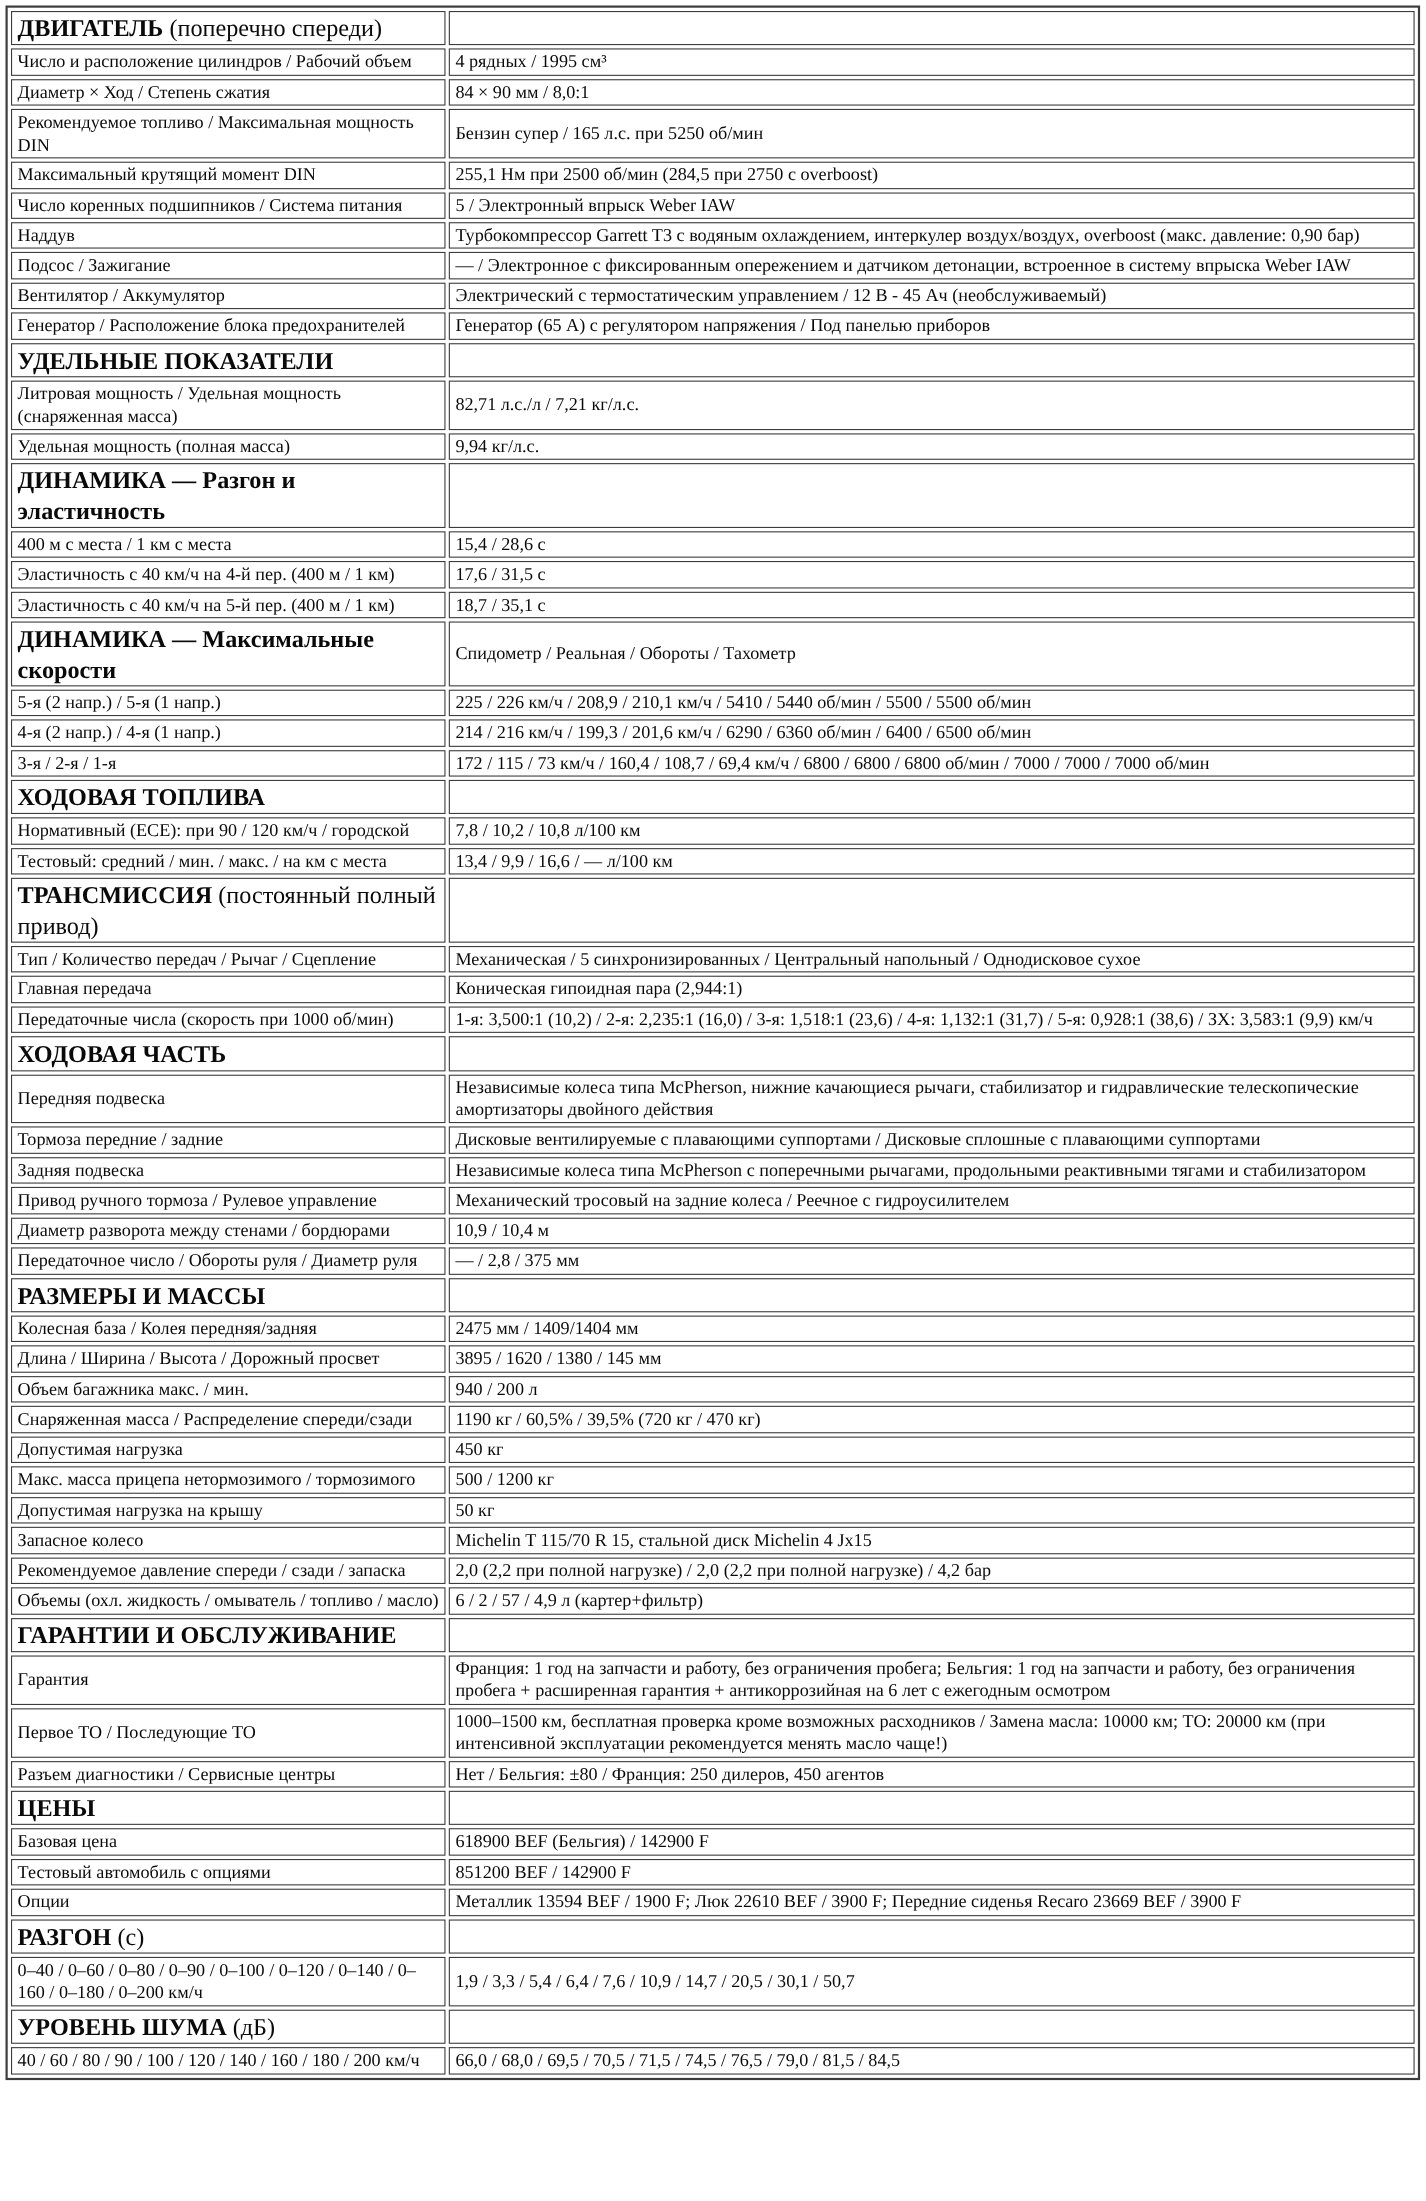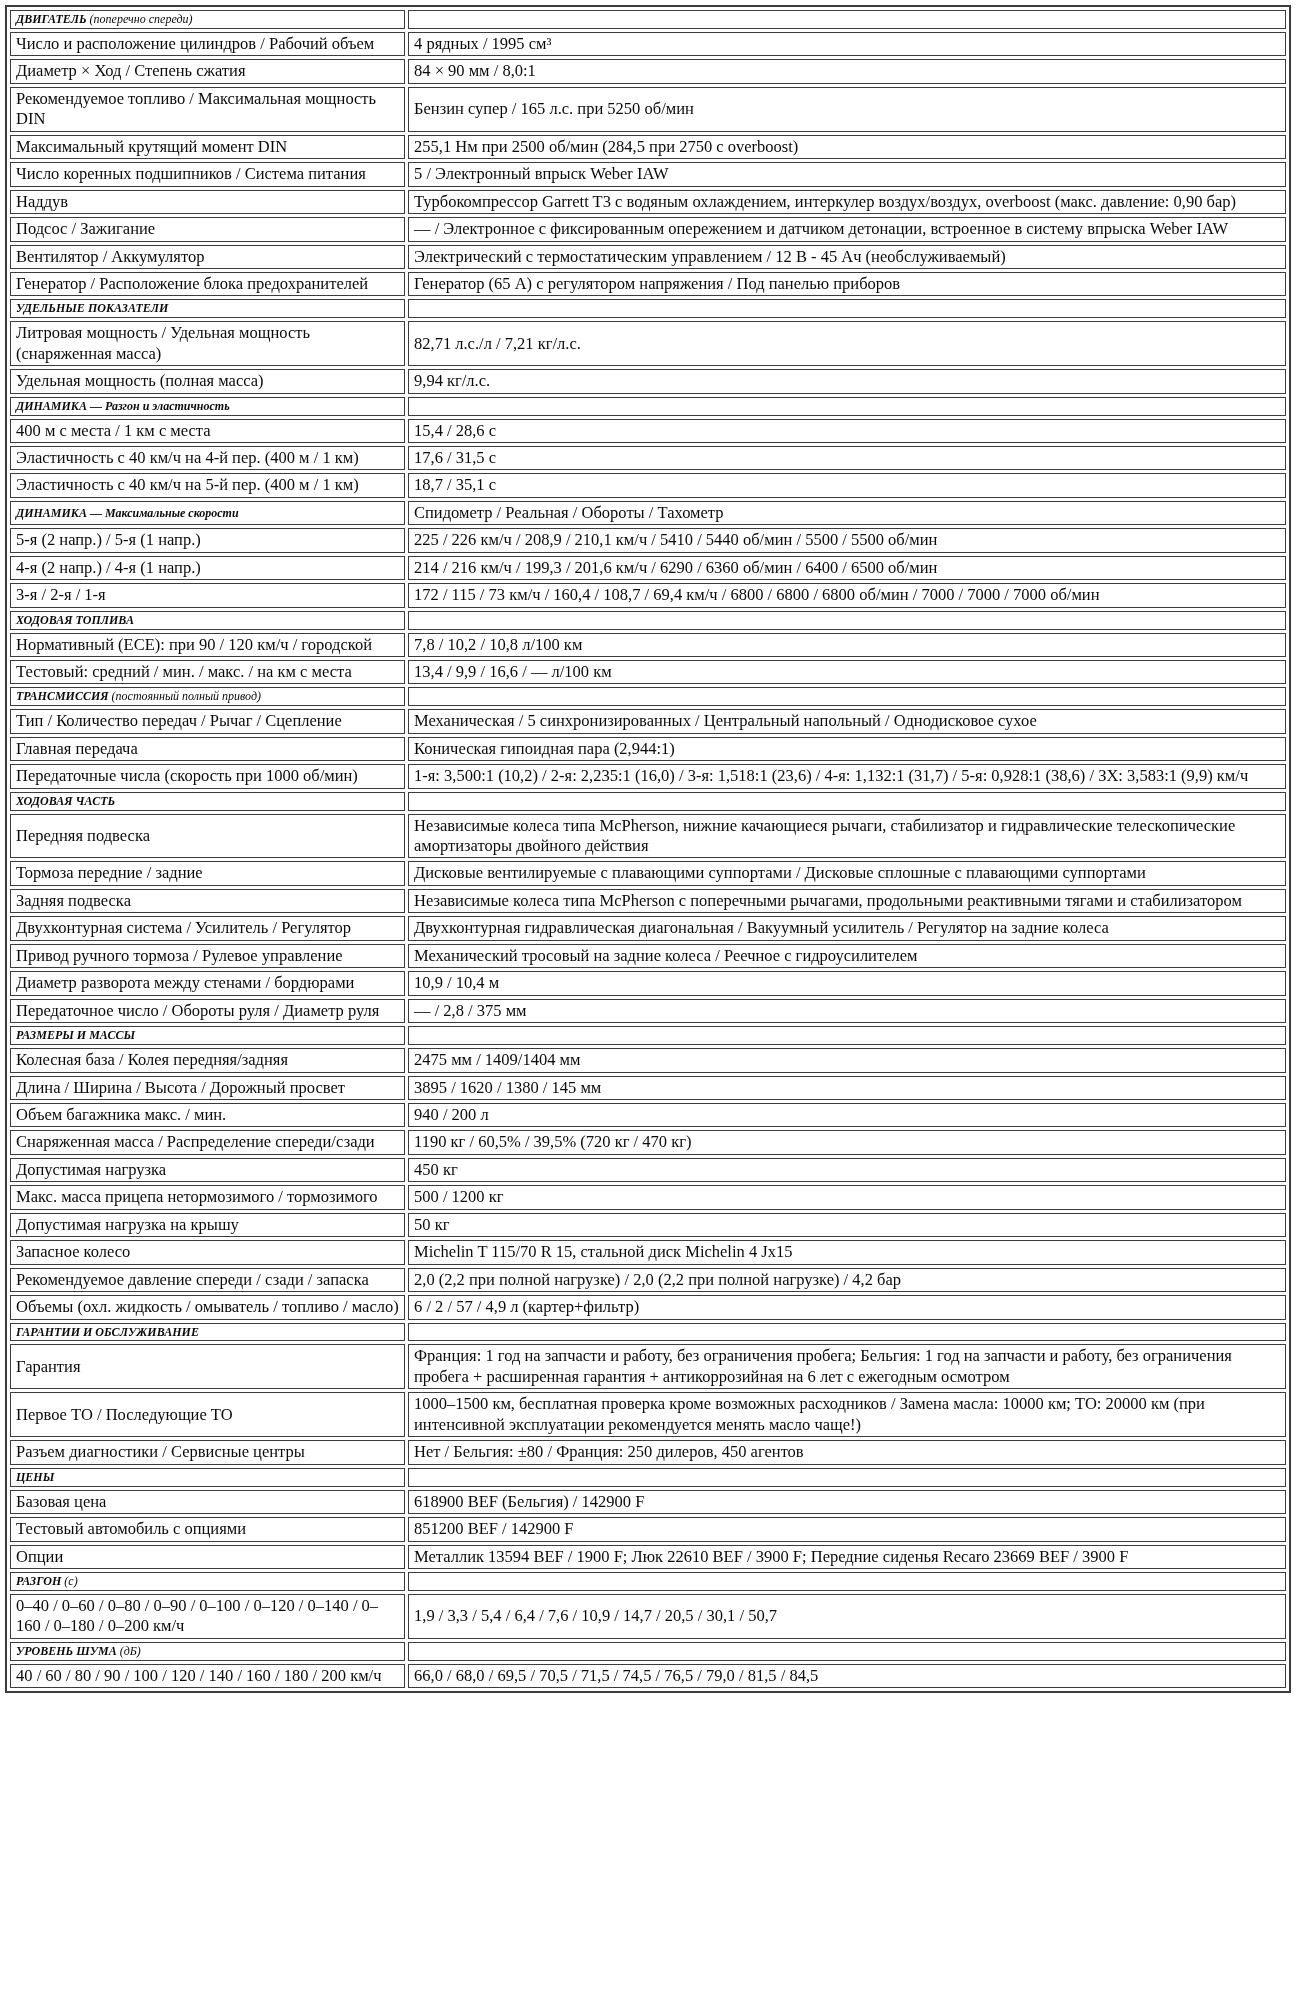--- a/index.html
+++ b/index.html
@@ -28,21 +28,21 @@
     padding: 1px 5px;
     font-size: 16.5px;
     line-height: 1.24;
     vertical-align: middle;
     overflow: hidden;
     word-wrap: break-word;
   }
   td.label-cell { width: 383px; }
   td.value-cell { }
   tr.section td.label-cell .bold-part { font-weight: bold; }
-  tr.section td.label-cell { font-size: 12px; font-style: italic; }
+  tr.section td.label-cell { font-size: 22px; }
   .bold-part { font-weight: bold; }
   .rest-part { font-weight: normal; }
 </style>
 </head>
 <body>
 
 <div class="page">
   <table class="spec">
     <tbody id="spec-rows">
         <tr class="section">
@@ -167,24 +167,20 @@
         </tr>
         <tr>
           <td class="label-cell">Тормоза передние / задние</td>
           <td class="value-cell">Дисковые вентилируемые с плавающими суппортами / Дисковые сплошные с плавающими суппортами</td>
         </tr>
         <tr>
           <td class="label-cell">Задняя подвеска</td>
           <td class="value-cell">Независимые колеса типа McPherson с поперечными рычагами, продольными реактивными тягами и стабилизатором</td>
         </tr>
         <tr>
-          <td class="label-cell">Двухконтурная система / Усилитель / Регулятор</td>
-          <td class="value-cell">Двухконтурная гидравлическая диагональная / Вакуумный усилитель / Регулятор на задние колеса</td>
-        </tr>
-        <tr>
           <td class="label-cell">Привод ручного тормоза / Рулевое управление</td>
           <td class="value-cell">Механический тросовый на задние колеса / Реечное с гидроусилителем</td>
         </tr>
         <tr>
           <td class="label-cell">Диаметр разворота между стенами / бордюрами</td>
           <td class="value-cell">10,9 / 10,4 м</td>
         </tr>
         <tr>
           <td class="label-cell">Передаточное число / Обороты руля / Диаметр руля</td>
           <td class="value-cell">— / 2,8 / 375 мм</td>

